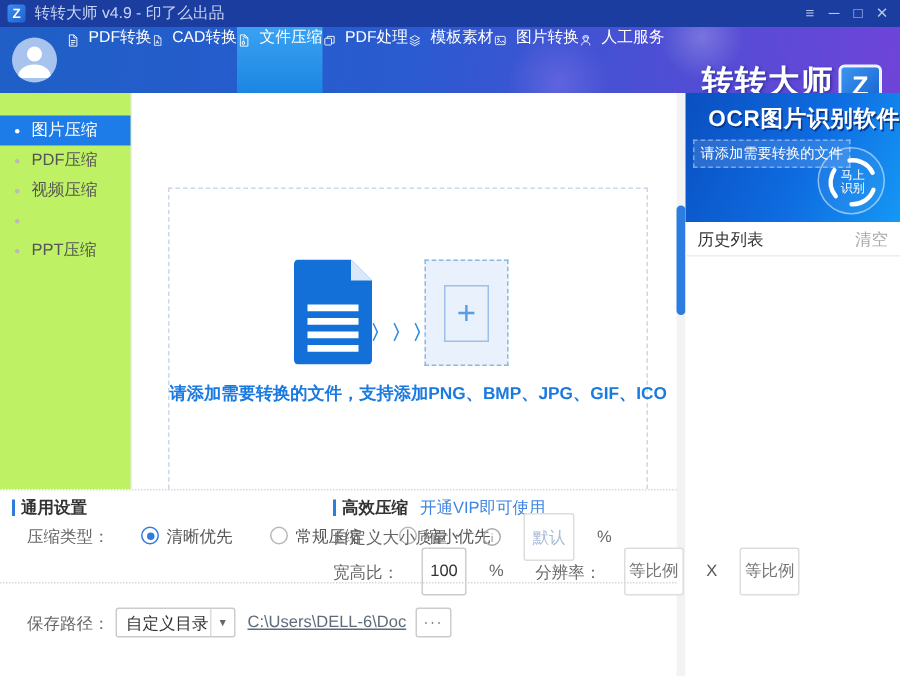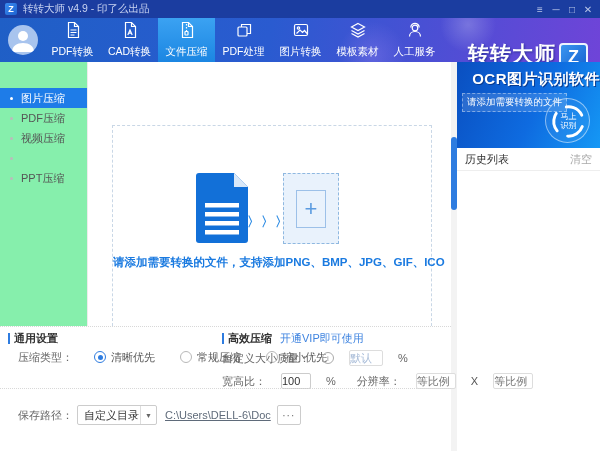--- a/index.html
+++ b/index.html
@@ -21,35 +21,35 @@
     align-items:center;justify-content:center;cursor:default;}
   
   .nav{position:absolute;left:0;top:18px;width:600px;height:44px;
     background:
       radial-gradient(circle at 78% 15%, rgba(255,255,255,0.22) 0, rgba(255,255,255,0) 28px),
       radial-gradient(circle at 62% 85%, rgba(190,150,255,0.25) 0, rgba(190,150,255,0) 34px),
       linear-gradient(100deg,#1f5fc6 0%,#2a5bd0 45%,#4950d4 70%,#6f44d8 100%);}
   .avatar{position:absolute;left:8px;top:7px;width:30px;height:30px;border-radius:50%;
     background:#a8c4ee;overflow:hidden;}
   .tabs{position:absolute;left:44px;top:0;height:44px;display:flex;}
-  .tab{width:57px;height:44px;display:flex;flex-direction:column;align-items:center;
+  .tab{width:57px;height:44px;display:flex;
     justify-content:center;gap:6px;cursor:default;}
   .tab.active{background:linear-gradient(180deg,#3ba2f2,#1b86e2);}
   .tab-label{font-size:10.5px;color:#fff;white-space:nowrap;}
   .brand{position:absolute;left:468px;top:22px;width:88px;display:flex;
     flex-direction:column;align-items:flex-end;}
   .brand-name{font-size:21px;font-weight:bold;color:#fff;letter-spacing:1px;
     text-shadow:1px 1px 2px rgba(10,30,110,0.6);white-space:nowrap;}
   .brand-version{font-size:8.5px;color:#d6e2ff;margin-top:-3px;margin-right:2px;}
   .brand-logo{position:absolute;left:559px;top:25px;width:29px;height:29px;border-radius:4px;
     background:linear-gradient(135deg,#3b96f0,#1660cf);border:2px solid #eef4ff;
     color:#fff;font-size:18px;font-weight:bold;display:flex;align-items:center;justify-content:center;}
   
-  .sidebar{position:absolute;left:0;top:62px;width:88px;height:274px;background:#86efac;
-    border-right:1px solid #ececec;padding-top:26px;}
+  .sidebar{position:absolute;left:0;top:62px;width:88px;height:274px;background:#bef264;
+    border-right:1px solid #ececec;padding-top:15px;}
   .side-item{height:20px;line-height:20px;font-size:11px;color:#555;display:flex;
     align-items:center;cursor:default;}
   .side-item .bullet{width:3px;height:3px;border-radius:50%;background:#bbb;
     margin:0 8px 0 10px;flex:none;}
   .side-item.active{background:#1e7ce8;color:#fff;}
   .side-item.active .bullet{background:#fff;}
   
   .main{position:absolute;left:88px;top:62px;width:363px;height:274px;background:#fff;}
   .dropzone{position:absolute;left:24px;top:63px;width:320px;height:206px;
     border:1px dashed #c9d7e6;}
@@ -100,22 +100,22 @@
   .radio-opt{display:flex;align-items:center;margin-right:14px;cursor:pointer;}
   .radio{width:12px;height:12px;border-radius:50%;border:1px solid #b8b8b8;background:#fff;
     margin-right:5px;position:relative;flex:none;}
   .radio.checked{border-color:#2e7ce0;}
   .radio.checked::after{content:"";position:absolute;left:2.5px;top:2.5px;width:5px;height:5px;
     border-radius:50%;background:#2e7ce0;}
   .radio-label{font-size:11px;color:#555;}
   .info-i{width:12px;height:12px;border-radius:50%;border:1px solid #aaa;color:#999;
     font-size:8px;display:inline-flex;align-items:center;justify-content:center;
     margin:0 4px 0 1px;flex:none;}
-  .mini-input{height:16px;border:1px solid #ddd;border-radius:2px;font-size:11px;
-    text-align:left;font-family:inherit;outline:none;}
+  .mini-input{height:32px;border:1px solid #ddd;border-radius:2px;font-size:11px;
+    text-align:center;font-family:inherit;outline:none;}
   .mini-input:disabled{color:#a8bcd8;background:#fff;}
   .q-input{width:34px;color:#a8bcd8;margin-right:4px;}
   .ratio-input{width:30px;color:#333;border-color:#ccc;margin-right:4px;}
   .res-input{width:40px;}
   .divider2{position:absolute;left:0;top:61px;width:451px;border-top:1px dotted #d8d8d8;}
   .save-row{position:absolute;left:18px;top:78px;height:20px;display:flex;align-items:center;
     font-size:11px;color:#666;}
   .dir-select{width:80px;height:20px;border:1px solid #ccc;border-radius:2px;margin-left:4px;
     display:flex;align-items:center;cursor:pointer;background:#fff;}
   .dir-text{font-size:11px;color:#333;padding-left:6px;flex:1;}
@@ -175,33 +175,33 @@
     </div>
     <div class="tab">
       <svg width="18" height="18" viewBox="0 0 18 18" fill="none" stroke="#fff" stroke-width="1.2">
         <rect x="3" y="6" width="9" height="9" rx="1"></rect>
         <path d="M6.5 6V3.5h9v9H12"></path>
       </svg>
       <span class="tab-label">PDF处理</span>
     </div>
     <div class="tab">
       <svg width="18" height="18" viewBox="0 0 18 18" fill="none" stroke="#fff" stroke-width="1.2">
+        <path d="M9 2.5l6.5 3.5L9 9.5 2.5 6z"></path>
+        <path d="M2.5 9.5L9 13l6.5-3.5"></path>
+        <path d="M2.5 12.5L9 16l6.5-3.5"></path>
+      </svg>
+      <span class="tab-label">模板素材</span>
+    </div>
+    <div class="tab">
+      <svg width="18" height="18" viewBox="0 0 18 18" fill="none" stroke="#fff" stroke-width="1.2">
         <rect x="2.5" y="3.5" width="13" height="11" rx="1.5"></rect>
         <circle cx="6.5" cy="7" r="1.2"></circle>
         <path d="M4.5 12.5l3.5-3.5 2.5 2.5 2-2 2.5 3"></path>
       </svg>
       <span class="tab-label">图片转换</span>
-    </div>
-    <div class="tab">
-      <svg width="18" height="18" viewBox="0 0 18 18" fill="none" stroke="#fff" stroke-width="1.2">
-        <path d="M9 2.5l6.5 3.5L9 9.5 2.5 6z"></path>
-        <path d="M2.5 9.5L9 13l6.5-3.5"></path>
-        <path d="M2.5 12.5L9 16l6.5-3.5"></path>
-      </svg>
-      <span class="tab-label">模板素材</span>
     </div>
     <div class="tab">
       <svg width="18" height="18" viewBox="0 0 18 18" fill="none" stroke="#fff" stroke-width="1.2">
         <circle cx="9" cy="7" r="2.8"></circle>
         <path d="M3.5 15.5c0-3 2.5-5 5.5-5s5.5 2 5.5 5"></path>
         <path d="M4.8 6.5a4.2 4.2 0 018.4 0"></path>
       </svg>
       <span class="tab-label">人工服务</span>
     </div>
   </div>

